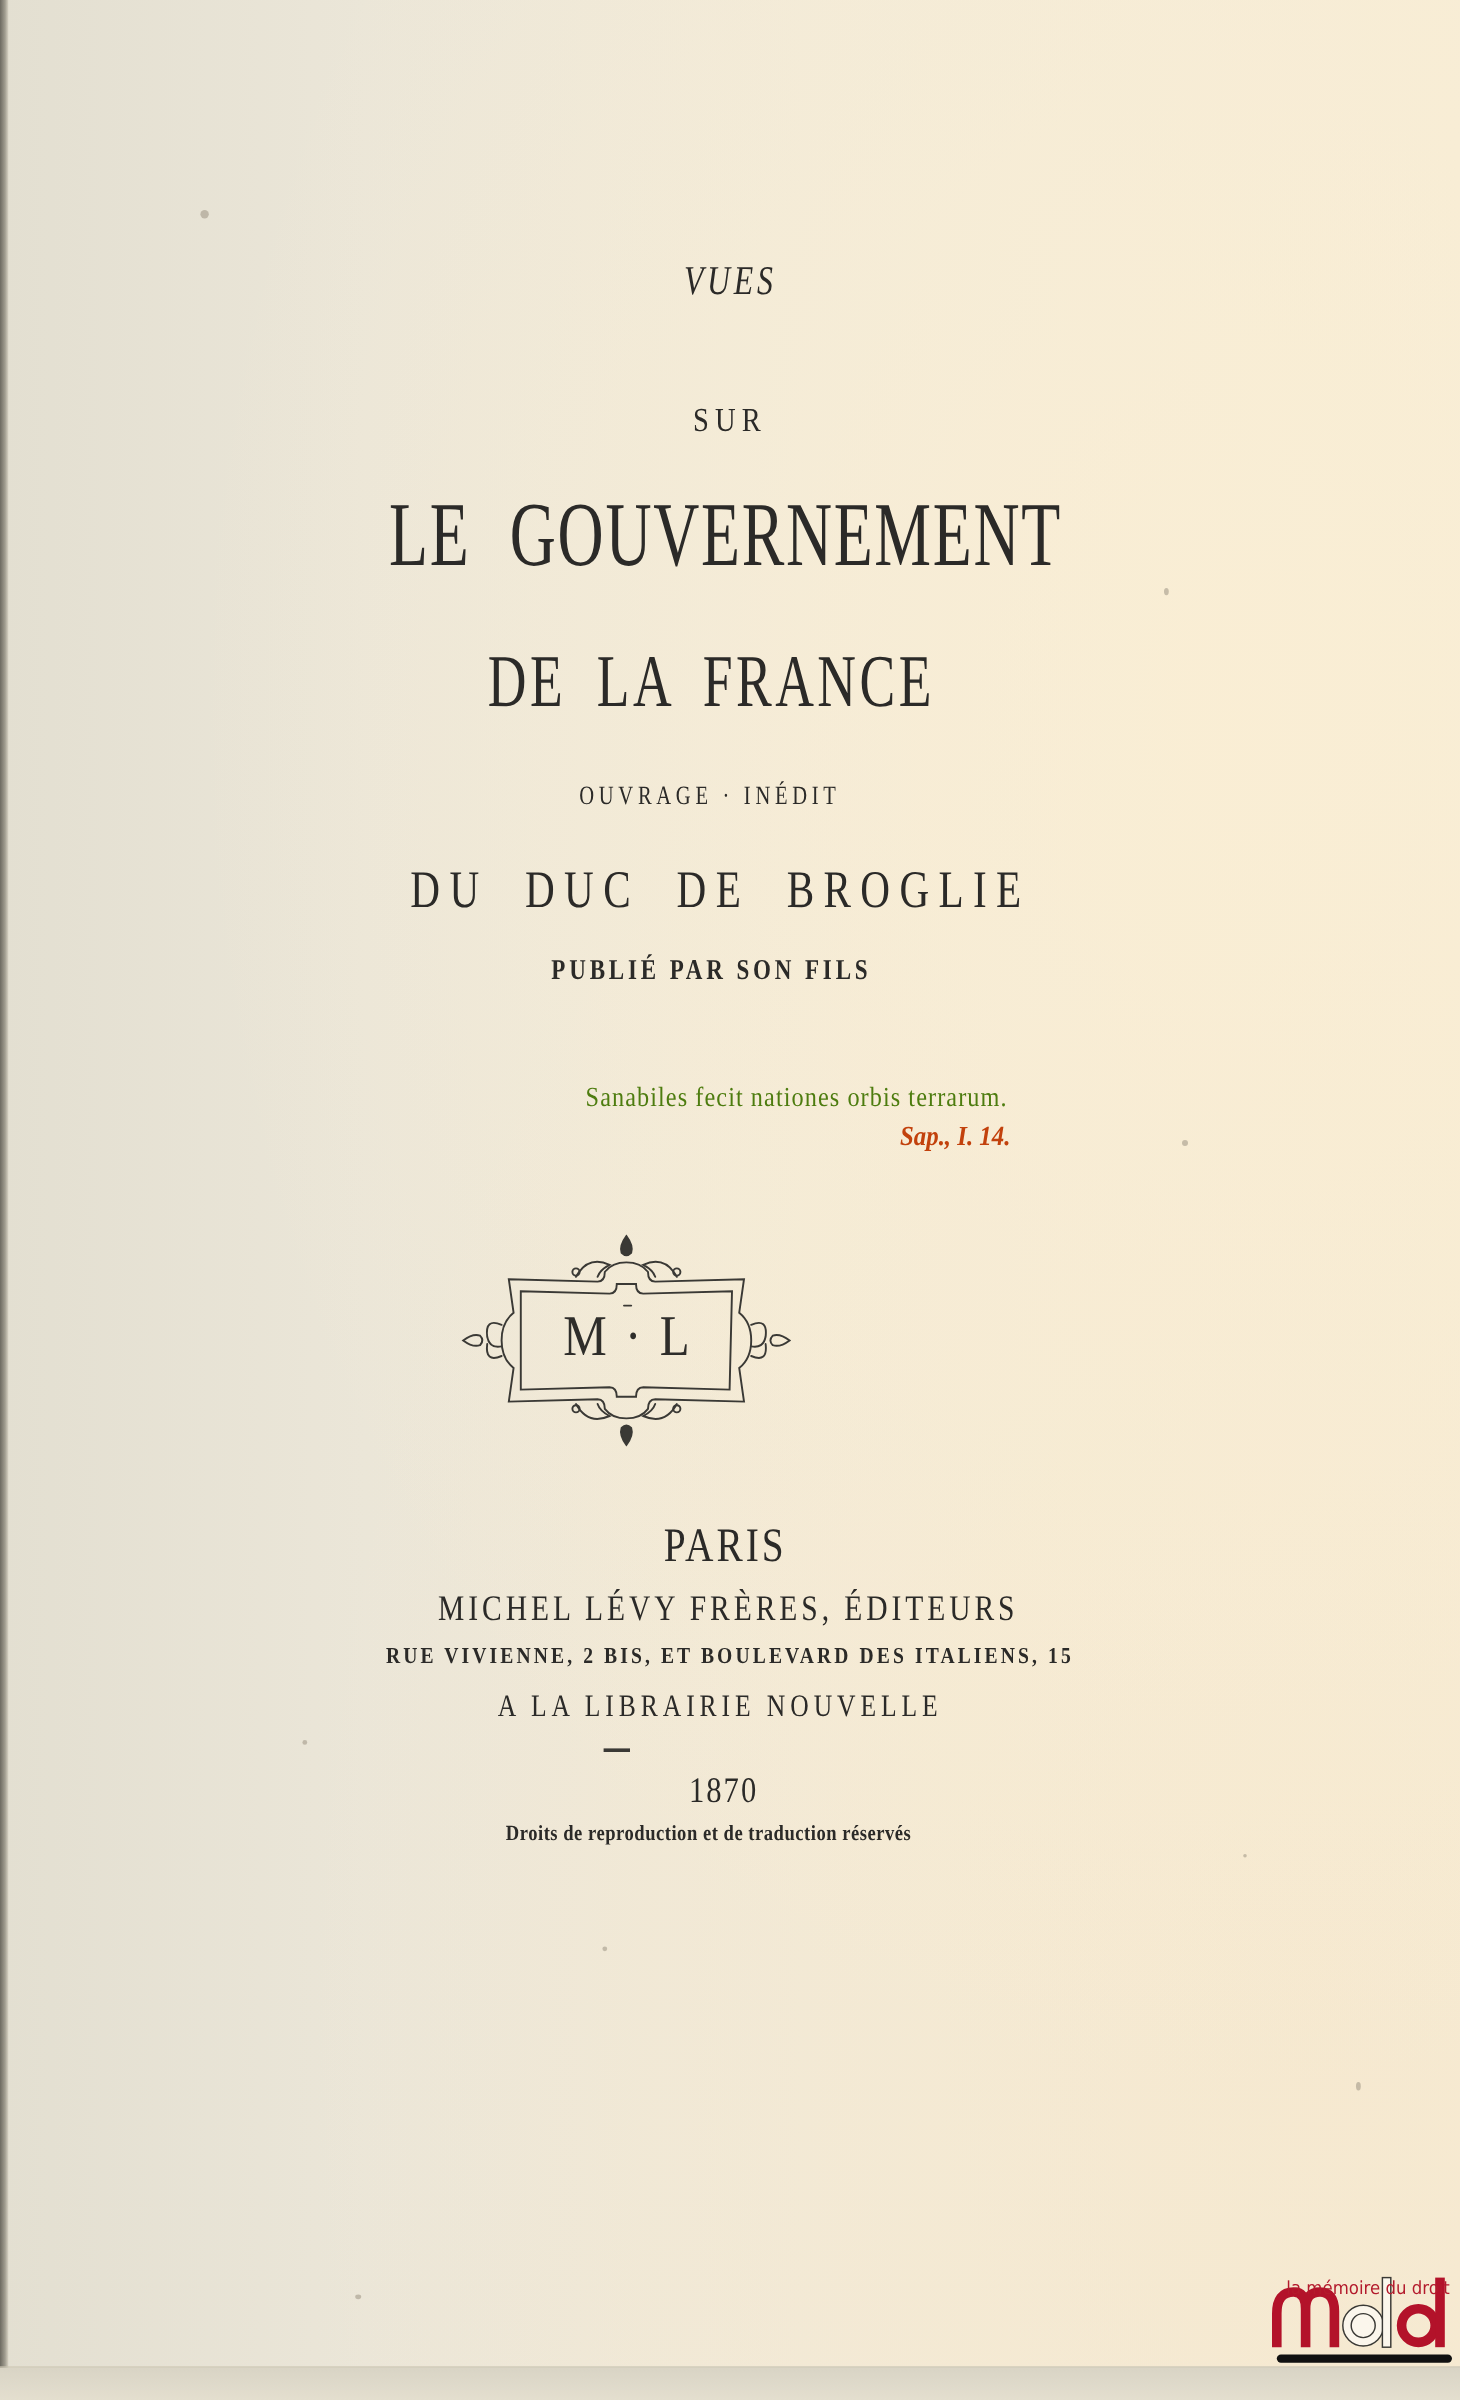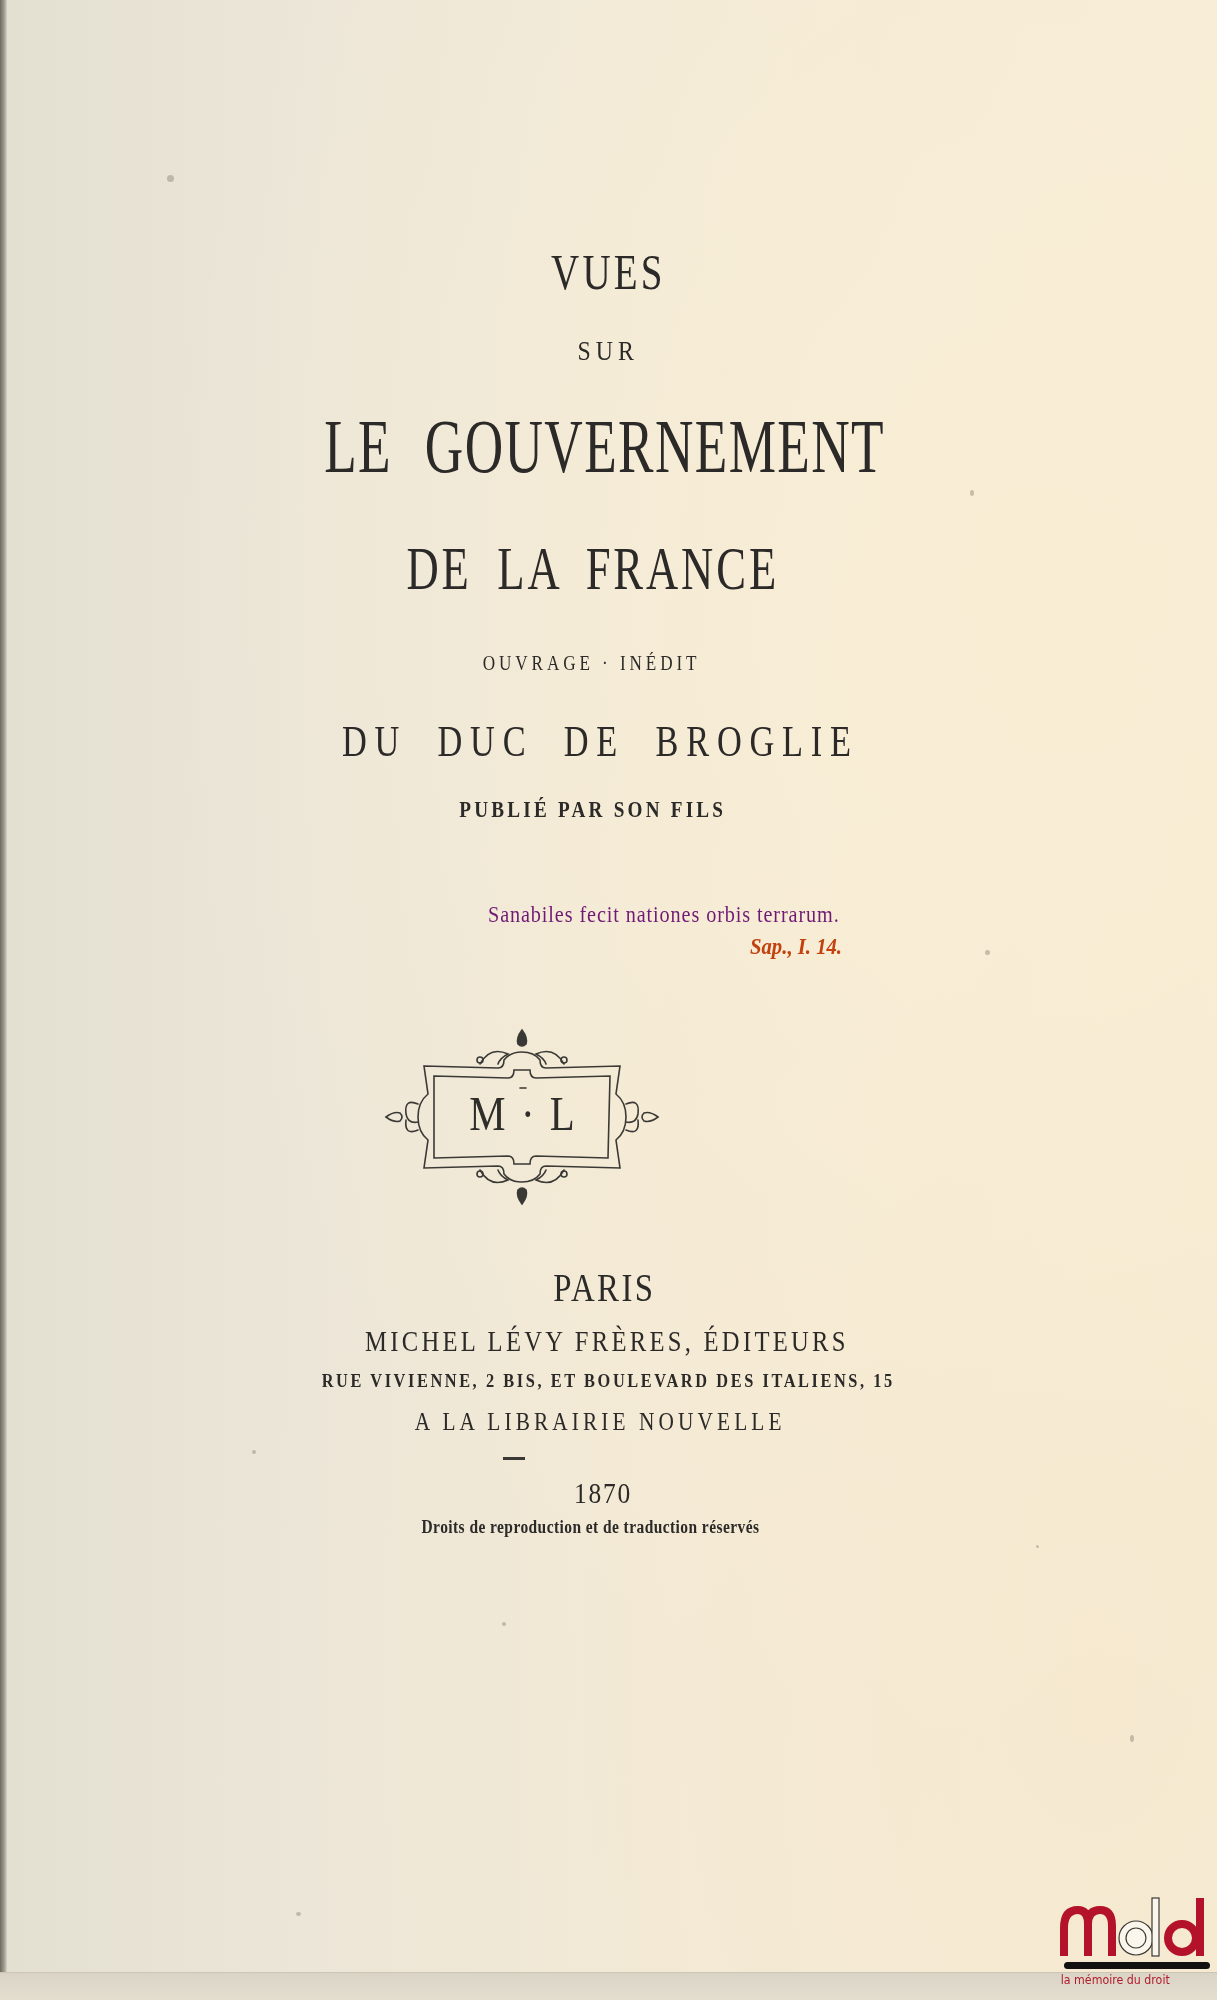--- a/index.html
+++ b/index.html
@@ -26,36 +26,36 @@
     border-top: 1px solid #cbc5b4;
   }
   .speck { position: absolute; border-radius: 50%; background: #9c9383; opacity: 0.55; }
 
   .line {
     position: absolute; left: 0; width: 1217px; text-align: center;
     white-space: nowrap; line-height: 1;
   }
   .line span.inner { display: inline-block; transform-origin: center; }
 
-  .t-vues { top: 247px; font-size: 50px; letter-spacing: 4px; }
+  .t-vues { top: 218px; font-size: 34px; letter-spacing: 4px; font-style: italic; }
   .t-vues .inner { transform: scaleX(0.78); }
   .t-sur { top: 337px; font-size: 28px; letter-spacing: 6px; }
   .t-sur .inner { transform: scaleX(0.85); }
   .t-gouv { top: 408px; font-size: 76px; letter-spacing: 2px; left: -4px; }
   .t-gouv .inner { transform: scaleX(0.70); word-spacing: 26px; }
   .t-france { top: 537px; font-size: 62px; letter-spacing: 4px; left: -16px; }
   .t-france .inner { transform: scaleX(0.72); word-spacing: 16px; }
   .t-ouvrage { top: 652px; font-size: 22px; letter-spacing: 5px; left: -17px; }
   .t-ouvrage .inner { transform: scaleX(0.78); }
   .t-duc { top: 720px; font-size: 44px; letter-spacing: 10px; left: -8px; }
   .t-duc .inner { transform: scaleX(0.78); word-spacing: 18px; }
   .t-publie { top: 797px; font-size: 24px; letter-spacing: 4px; left: -16px; }
   .t-publie .inner { transform: scaleX(0.80); font-weight: bold; }
 
-  .epigraph { position: absolute; left: 488px; top: 902px; font-size: 23px; color: #701a75; }
+  .epigraph { position: absolute; left: 488px; top: 902px; font-size: 23px; color: #4d7c0f; }
   .epigraph .inner { display: inline-block; transform: scaleX(0.88); transform-origin: left; letter-spacing: 1px; }
   .epigraph-ref { position: absolute; left: 750px; top: 934px; font-size: 23px; font-style: italic; font-weight: bold; color: #c2410c; }
   .epigraph-ref .inner { display: inline-block; transform: scaleX(0.9); transform-origin: left; }
 
   .emblem { position: absolute; left: 380px; top: 1024px; width: 284px; height: 186px; }
   .emblem-text {
     position: absolute; left: 380px; top: 1090px; width: 284px; text-align: center;
     font-size: 48px; line-height: 1; color: #2e2d2a;
   }
   .emblem-text .inner { display: inline-block; transform: scaleX(0.85); word-spacing: 6px; }
@@ -69,22 +69,22 @@
   .t-librairie { top: 1409px; font-size: 26px; letter-spacing: 5px; left: -8px; }
   .t-librairie .inner { transform: scaleX(0.82); }
   .rule { position: absolute; left: 503px; top: 1457px; width: 22px; height: 3px; background: #3a3935; }
   .t-year { top: 1478px; font-size: 30px; letter-spacing: 2px; left: -6px; }
   .t-year .inner { transform: scaleX(0.85); }
   .t-rights { top: 1518px; font-size: 18px; letter-spacing: 0.5px; left: -18px; font-weight: bold; }
   .t-rights .inner { transform: scaleX(0.86); }
 
   .logo { position: absolute; left: 1058px; top: 1896px; width: 156px; height: 100px; }
   .logo-tagline {
-    position: absolute; left: 1056px; top: 1974px; width: 158px; text-align: left;
-    font-family: "DejaVu Sans", "Liberation Sans", sans-serif; font-size: 12px; color: #b31a2c; line-height: 1;
+    position: absolute; left: 1056px; top: 1900px; width: 158px; text-align: right;
+    font-family: "DejaVu Sans", "Liberation Sans", sans-serif; font-size: 15px; color: #b31a2c; line-height: 1;
   }
   .logo-tagline .inner { display: inline-block; transform: scaleX(0.92); }
 </style>
 </head>
 <body>
 
 <div class="page"></div>
 <div class="binding"></div>
 <div class="bottom-strip"></div>
 

